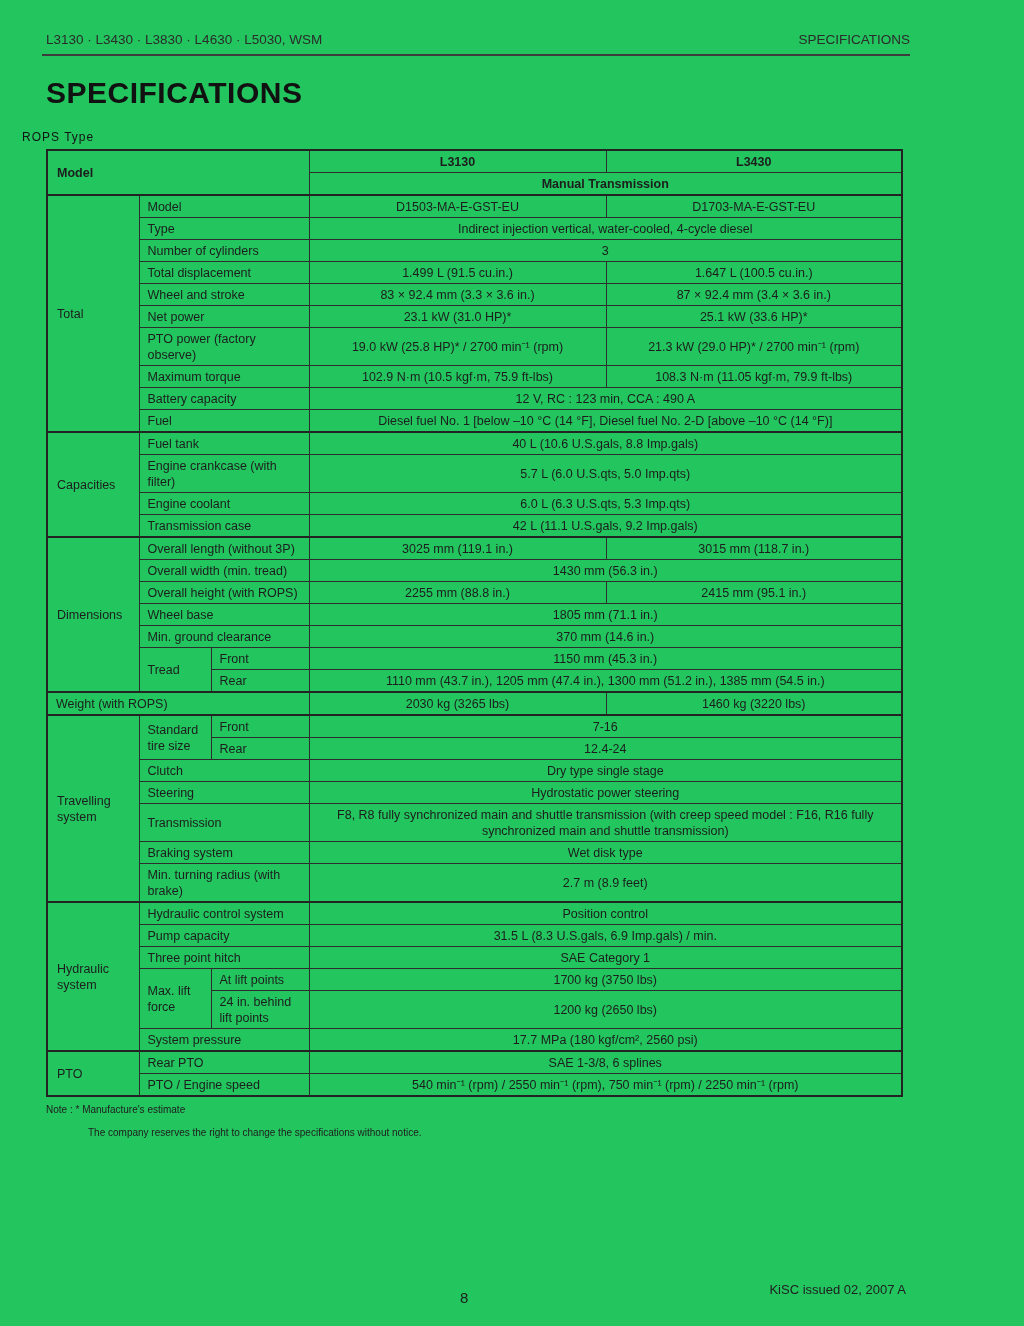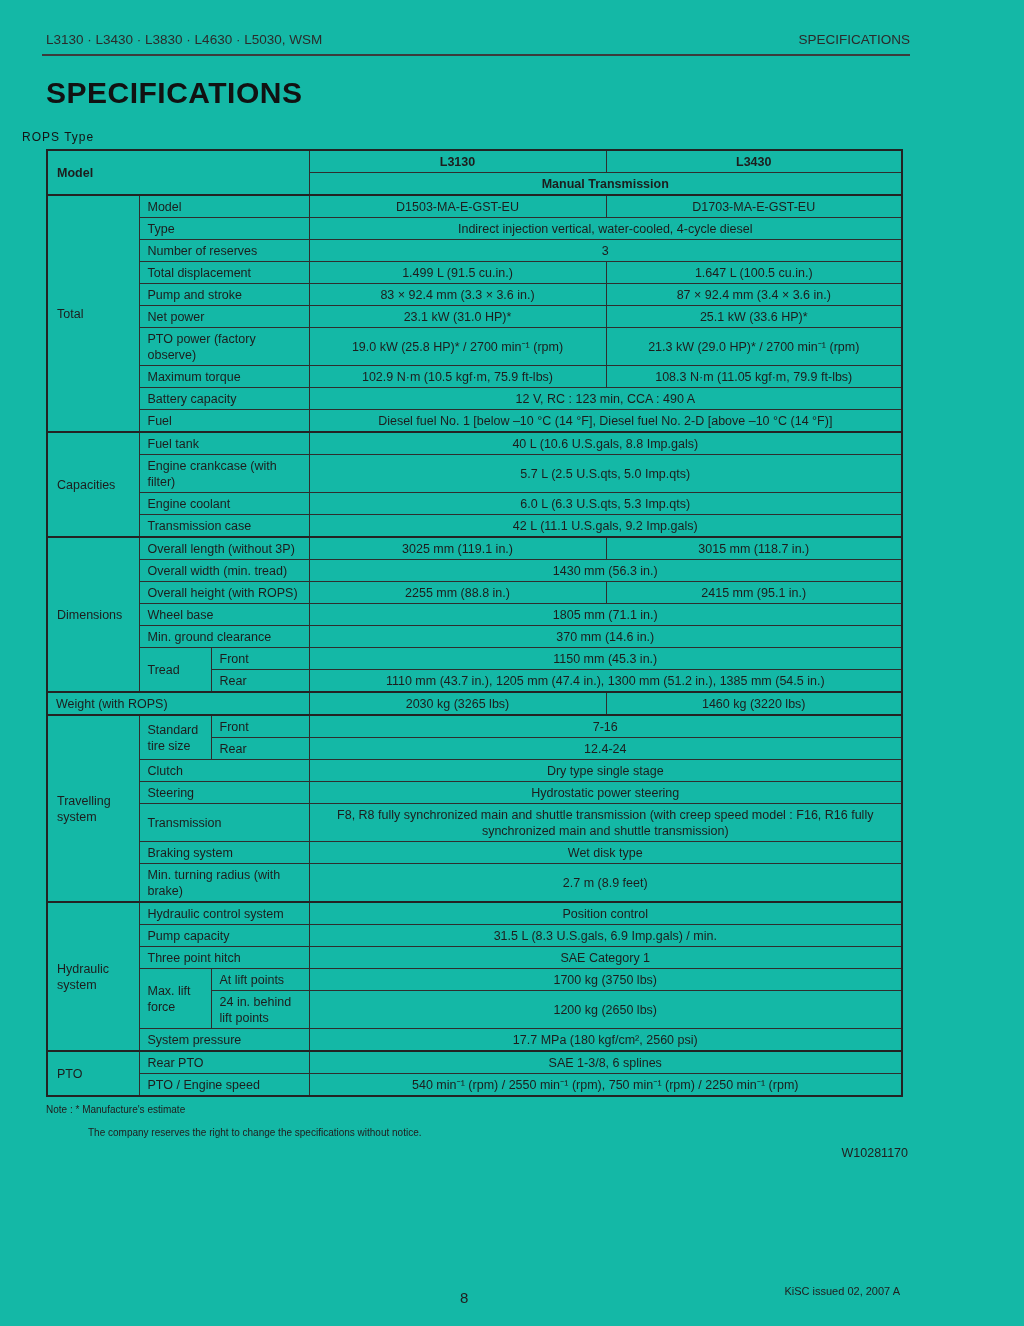--- a/index.html
+++ b/index.html
@@ -1,19 +1,19 @@
 <!DOCTYPE html>
 <html><head>
 <meta charset="utf-8">
 <style>
   * { margin:0; padding:0; box-sizing:border-box; }
   html,body { background:#e9e9e7; }
   .page {
     position:relative; width:1024px; height:1326px; margin:0 auto;
-    background:#14b8a6; color:#1d1d1d;
+    background:#22c55e; color:#1d1d1d;
     font-family:"Liberation Sans", sans-serif; overflow:hidden;
   }
   .hdr { display:flex; justify-content:space-between; align-items:flex-end;
          padding:32px 114px 0 46px; font-size:13.5px; color:#2b2b2b; }
   .rule { margin:7px 114px 0 42px; border-top:2px solid #3c3c3c; }
   .title { margin:20px 0 0 46px; font-size:30px; font-weight:bold; letter-spacing:0.5px; color:#111; }
   .section { margin:20px 0 5px 22px; font-size:12px; font-weight:normal; letter-spacing:1px; color:#141414; }
 
   table.spec { margin-left:46px; width:855px; border-collapse:collapse; table-layout:fixed;
                font-size:12.5px; line-height:1.28; border:2.6px solid #232323; }
@@ -21,21 +21,21 @@
   .val { text-align:center; }
   .lbl { text-align:left; padding-left:8px !important; }
   .grp { text-align:left; padding-left:9px !important; }
   .b { font-weight:bold; }
   tr.tt td { border-top-width:2.6px; border-top-color:#232323; }
 
   .notes { margin:7px 0 0 46px; font-size:10px; color:#202020; }
   .note-ind { margin-left:42px; margin-top:12px; }
   .doccode { margin:8px 116px 0 0; text-align:right; font-size:12.5px; color:#202020; }
   .pageno { position:absolute; bottom:20px; left:460px; font-size:15px; color:#202020; }
-  .kisc { position:absolute; bottom:29px; right:124px; font-size:11px; color:#202020; }
+  .kisc { position:absolute; bottom:29px; right:118px; font-size:13px; color:#202020; }
 </style>
 </head>
 <body>
 
 <div class="page">
 
   <div class="hdr">
     <span>L3130 · L3430 · L3830 · L4630 · L5030, WSM</span>
     <span>SPECIFICATIONS</span>
   </div>
@@ -67,30 +67,30 @@
       <td class="grp" rowspan="10">Total</td>
       <td class="lbl" colspan="2">Model</td>
       <td class="val">D1503-MA-E-GST-EU</td>
       <td class="val">D1703-MA-E-GST-EU</td>
     </tr>
     <tr>
       <td class="lbl" colspan="2">Type</td>
       <td class="val" colspan="2">Indirect injection vertical, water-cooled, 4-cycle diesel</td>
     </tr>
     <tr>
-      <td class="lbl" colspan="2">Number of reserves</td>
+      <td class="lbl" colspan="2">Number of cylinders</td>
       <td class="val" colspan="2">3</td>
     </tr>
     <tr>
       <td class="lbl" colspan="2">Total displacement</td>
       <td class="val">1.499 L (91.5 cu.in.)</td>
       <td class="val">1.647 L (100.5 cu.in.)</td>
     </tr>
     <tr>
-      <td class="lbl" colspan="2">Pump and stroke</td>
+      <td class="lbl" colspan="2">Wheel and stroke</td>
       <td class="val">83 × 92.4 mm (3.3 × 3.6 in.)</td>
       <td class="val">87 × 92.4 mm (3.4 × 3.6 in.)</td>
     </tr>
     <tr>
       <td class="lbl" colspan="2">Net power</td>
       <td class="val">23.1 kW (31.0 HP)*</td>
       <td class="val">25.1 kW (33.6 HP)*</td>
     </tr>
     <tr>
       <td class="lbl" colspan="2">PTO power (factory observe)</td>
@@ -111,21 +111,21 @@
       <td class="val" colspan="2">Diesel fuel No. 1 [below –10 °C (14 °F], Diesel fuel No. 2-D [above –10 °C (14 °F)]</td>
     </tr>
 
     <tr class="tt">
       <td class="grp" rowspan="4">Capacities</td>
       <td class="lbl" colspan="2">Fuel tank</td>
       <td class="val" colspan="2">40 L (10.6 U.S.gals, 8.8 Imp.gals)</td>
     </tr>
     <tr>
       <td class="lbl" colspan="2">Engine crankcase (with filter)</td>
-      <td class="val" colspan="2">5.7 L (2.5 U.S.qts, 5.0 Imp.qts)</td>
+      <td class="val" colspan="2">5.7 L (6.0 U.S.qts, 5.0 Imp.qts)</td>
     </tr>
     <tr>
       <td class="lbl" colspan="2">Engine coolant</td>
       <td class="val" colspan="2">6.0 L (6.3 U.S.qts, 5.3 Imp.qts)</td>
     </tr>
     <tr>
       <td class="lbl" colspan="2">Transmission case</td>
       <td class="val" colspan="2">42 L (11.1 U.S.gals, 9.2 Imp.gals)</td>
     </tr>
 
@@ -235,18 +235,17 @@
       <td class="lbl" colspan="2">PTO / Engine speed</td>
       <td class="val" colspan="2">540 min⁻¹ (rpm) / 2550 min⁻¹ (rpm), 750 min⁻¹ (rpm) / 2250 min⁻¹ (rpm)</td>
     </tr>
   </tbody>
     </table>
 
   <div class="notes">
     <div>Note : * Manufacture's estimate</div>
     <div class="note-ind">The company reserves the right to change the specifications without notice.</div>
   </div>
-  <div class="doccode">W10281170</div>
 
   <div class="pageno">8</div>
   <div class="kisc">KiSC issued 02, 2007 A</div>
 
 </div>
 
 </body></html>

